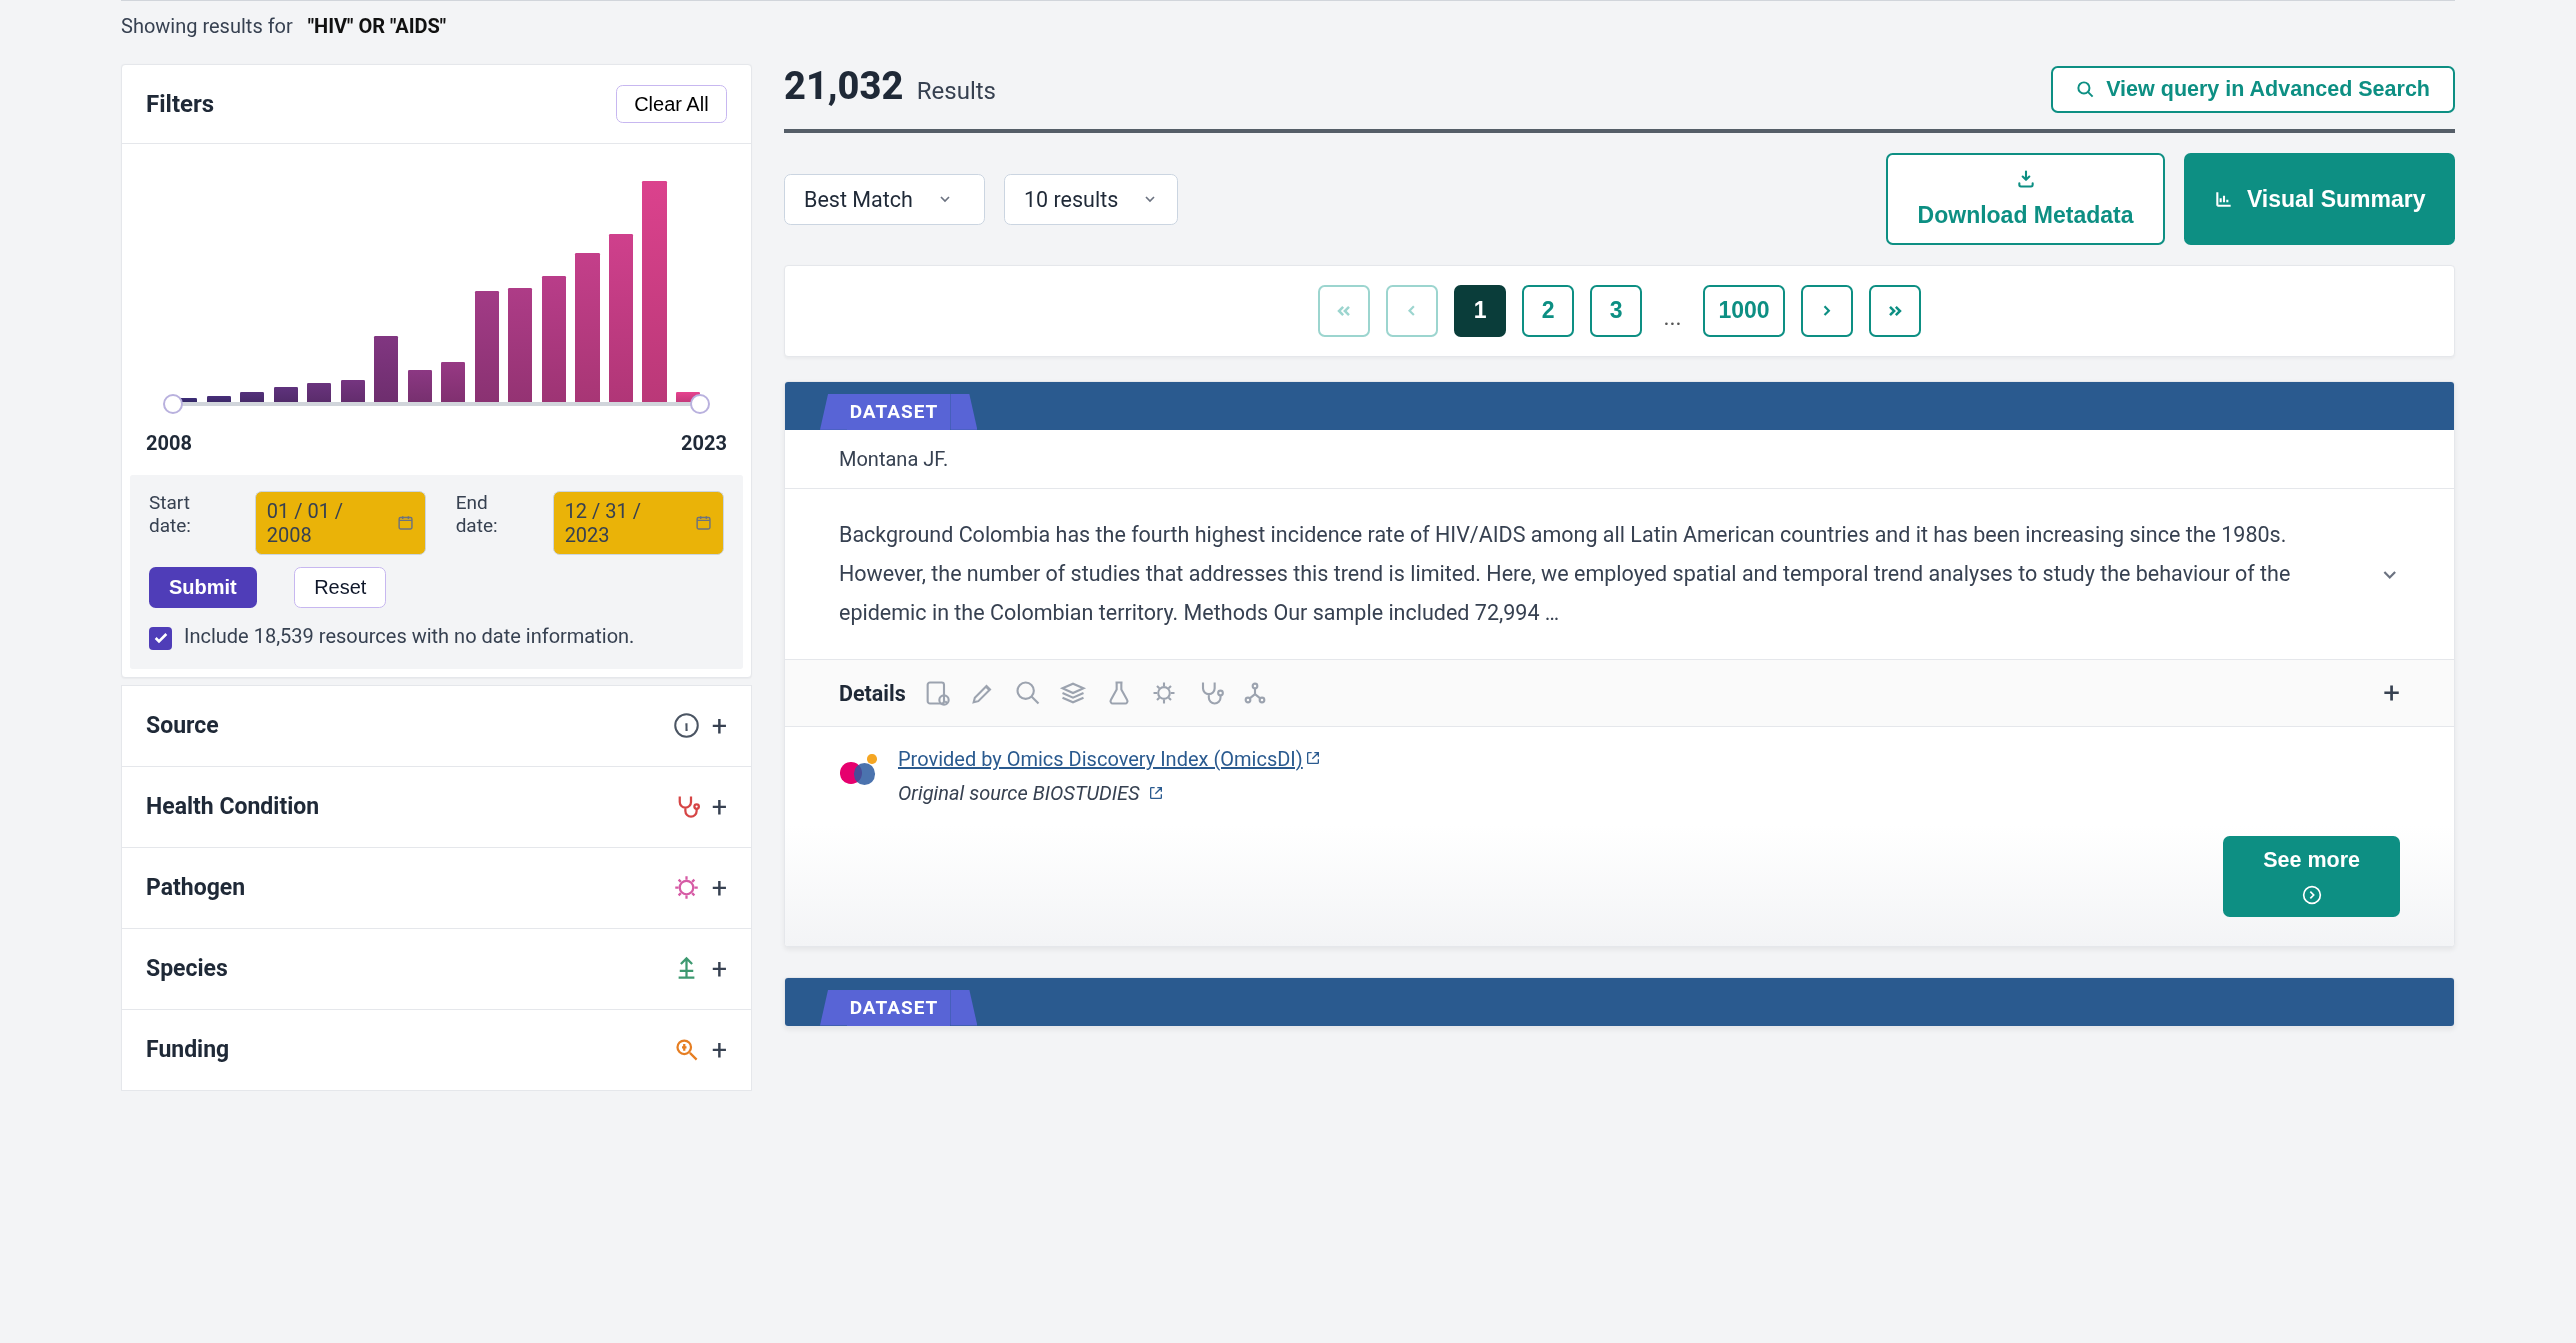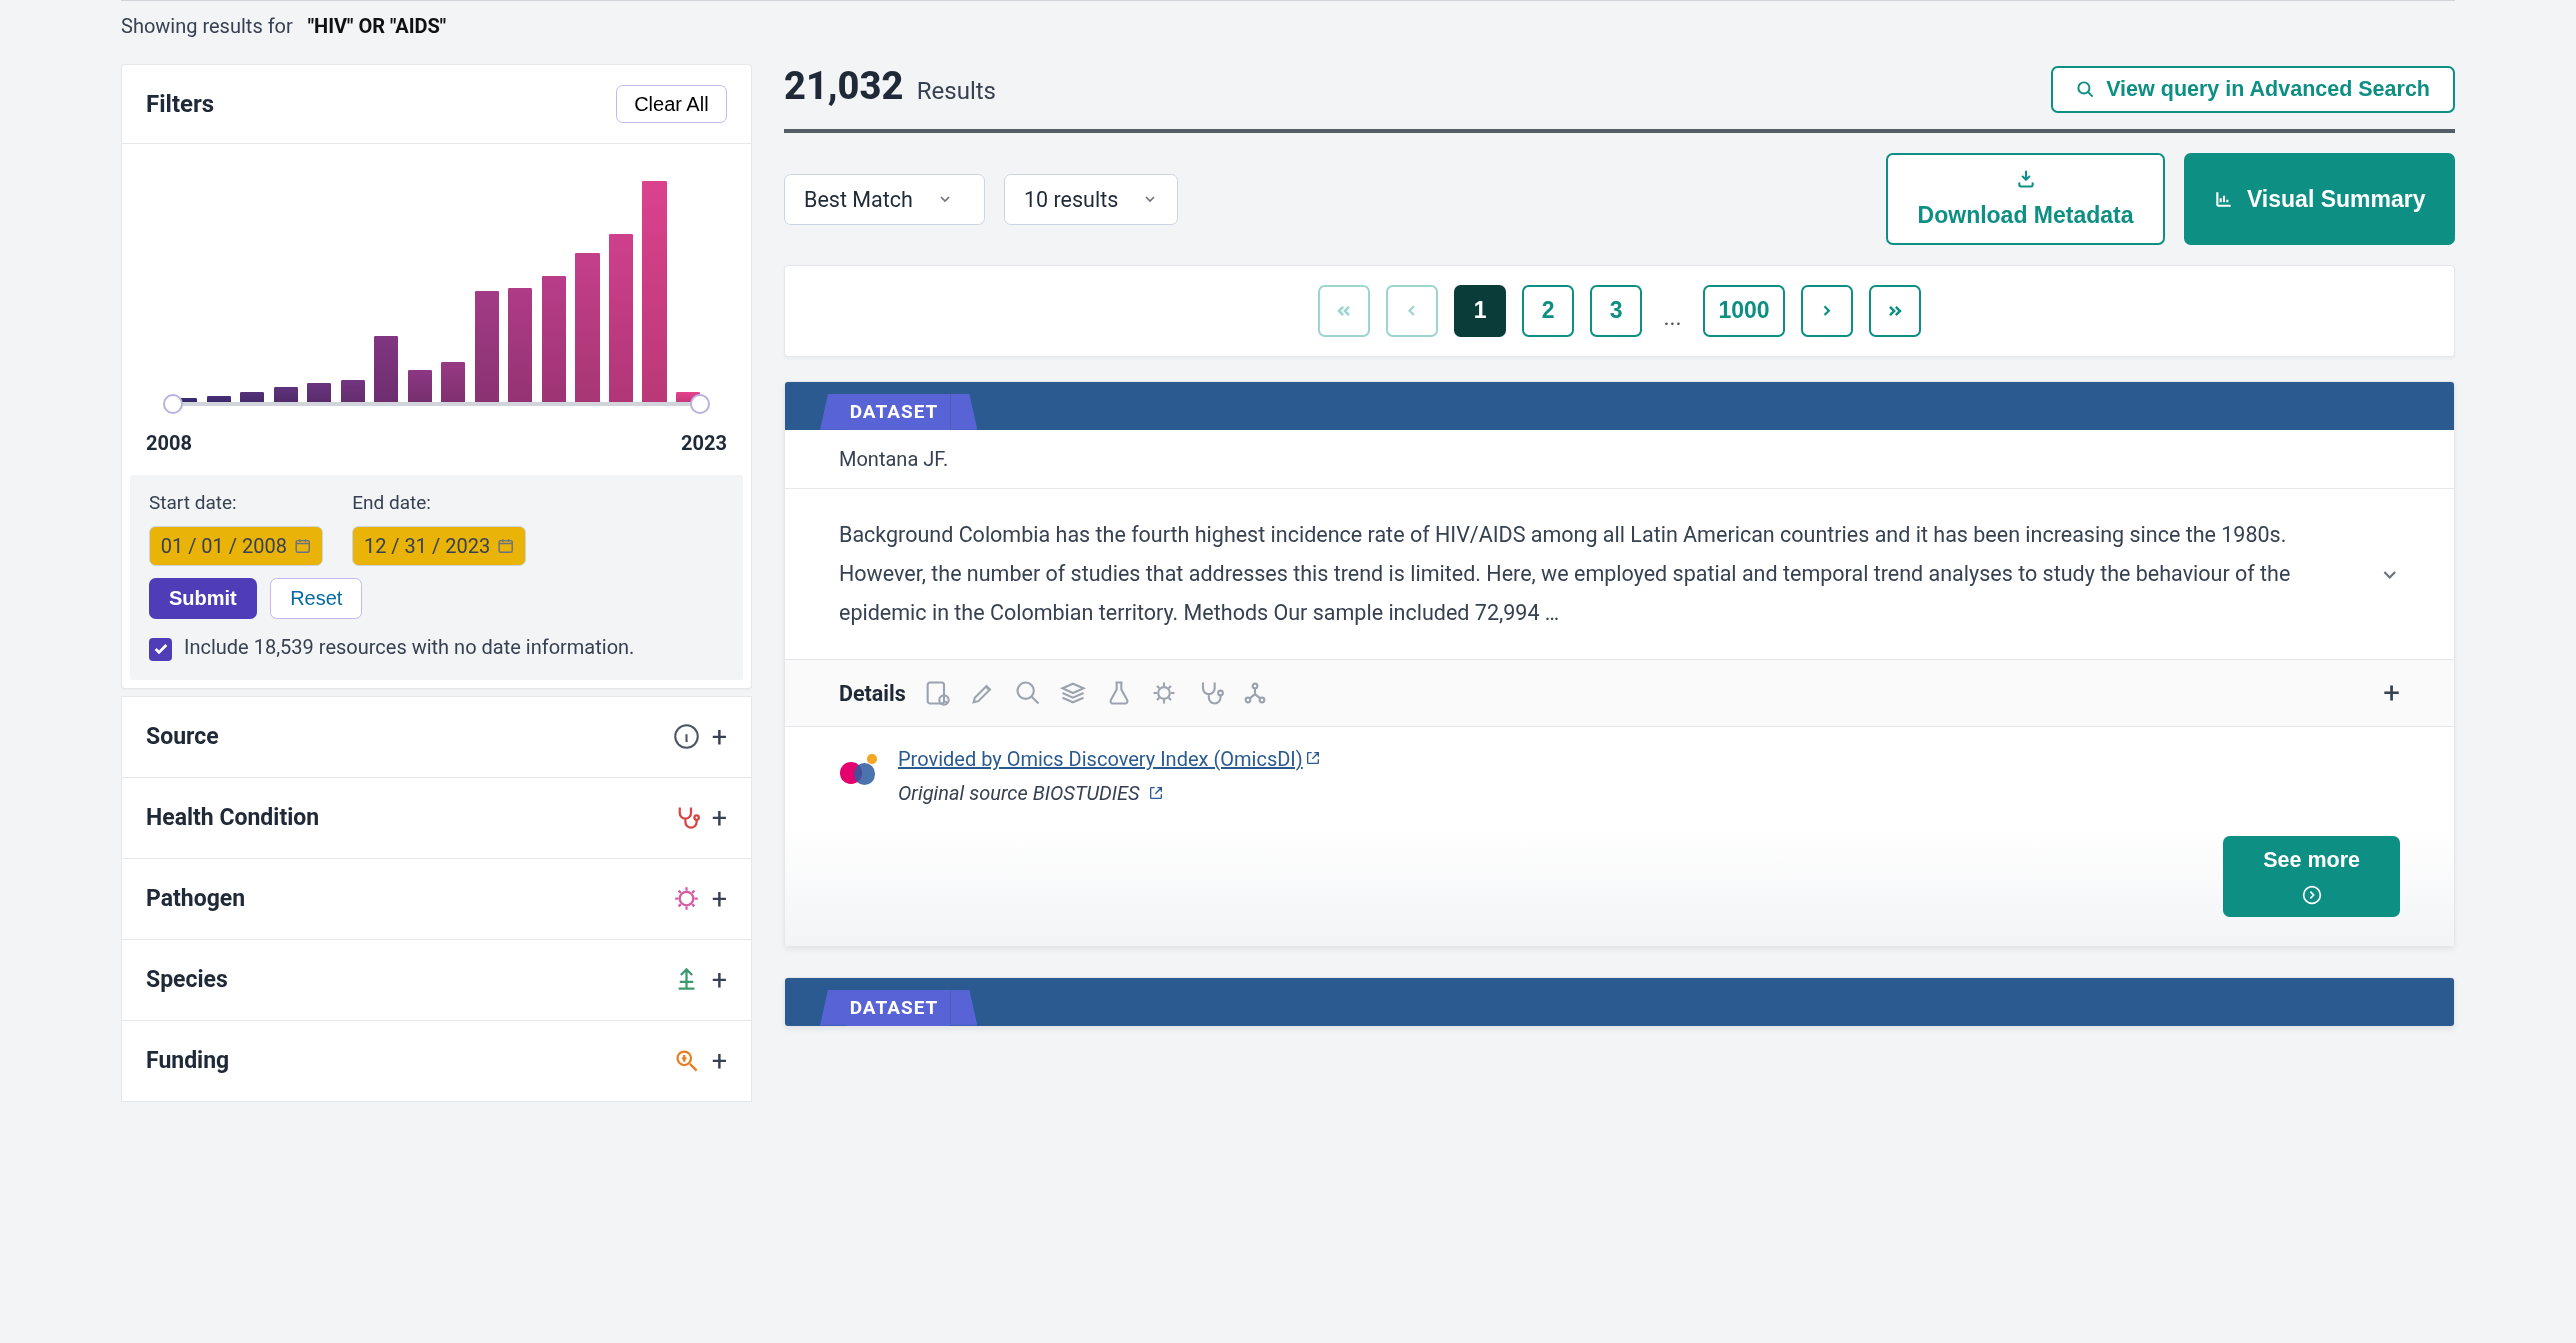--- a/index.html
+++ b/index.html
@@ -19,27 +19,27 @@
   .histo { height: 248px; position: relative; }
   .bars { position: absolute; bottom: 14.8px; left: 27px; right: 27px; height: 221px; display: flex; align-items: flex-end; gap: 9.4px; }
   .bar { flex: 1; border-radius: 1.3px 1.3px 0 0; }
   .track { position: absolute; bottom: 10.7px; left: 27px; right: 27px; height: 4px; background: #d1d5db; border-radius: 2px; }
   .handle { position: absolute; bottom: 2.7px; width: 20px; height: 20px; border-radius: 50%; background: #fff; border: 2.7px solid #b9b1de; }
   .handle.left { left: 17.4px; }
   .handle.right { right: 17.4px; }
   .yearlabels { display: flex; justify-content: space-between; padding: 6.7px 24px 20px; font-size: 20px; font-weight: 700; }
   .date-block { background: #f3f4f6; margin: 0 8px 8px; padding: 16px 19px 19px; border-radius: 2.7px; }
   .date-row { display: flex; gap: 29.5px; margin-bottom: 12px; }
-  .date-field { display: flex; flex-direction: column; gap: 12px; }
+  .date-field { display: flex; flex-direction: row; gap: 20px; }
   .date-field label { font-size: 19px; color: #374151; }
   .date-input { display: flex; align-items: center; gap: 6.7px; border: 1.3px solid #cbd5e1; background: #eab308; border-radius: 6.7px; padding: 6.7px 10.7px; font-size: 20px; color: #374151; }
   .date-input .cal { width: 17.4px; height: 17.4px; }
   .btn-row { display: flex; gap: 13.4px; margin-bottom: 16px; }
   .btn-submit { background: #4f3db8; color: #fff; border: none; border-radius: 6.7px; padding: 9.4px 20px; font-size: 20px; font-weight: 600; cursor: pointer; }
-  .btn-reset { background: #fff; color: #0369a1; border: 1.3px solid #c7b7f0; border-radius: 6.7px; padding: 8px 19px; font-size: 20px; cursor: pointer; }
+  .btn-reset { background: #fff; color: #0f172a; border: 1.3px solid #c7b7f0; border-radius: 6.7px; padding: 8px 19px; font-size: 20px; cursor: pointer; margin-left: 24px; }
   .chk-row { display: flex; align-items: flex-start; gap: 12px; font-size: 20px; color: #374151; }
   .chk-row .cb { width: 23px; height: 23px; border-radius: 4px; background: #4f3db8; display: flex; align-items: center; justify-content: center; flex-shrink: 0; margin-top: 2.7px; }
   .filter-sections { margin-top: 4px; }
   .fsec { background: #fff; border: 0.7px solid #e5e7eb; border-top: none; padding: 24px 24px; display: flex; align-items: center; justify-content: space-between; }
   .fsec:first-child { border-top: 0.7px solid #e5e7eb; margin-top: 6.7px; }
   .fsec .label { font-size: 23px; font-weight: 700; flex: 1; }
   .fsec .icons { display: flex; align-items: center; gap: 12px; }
   .fsec .icons .plus { font-size: 27px; color: #374151; font-weight: 400; }
   .ico24 { width: 27px; height: 27px; display: inline-flex; align-items: center; justify-content: center; }
   .ico24 svg { width: 27px; height: 27px; }

